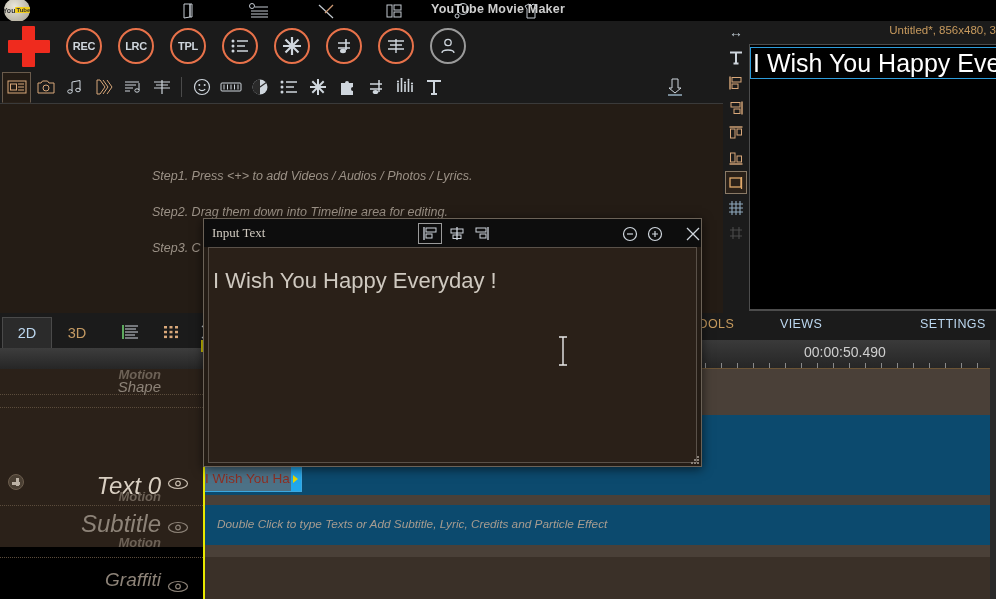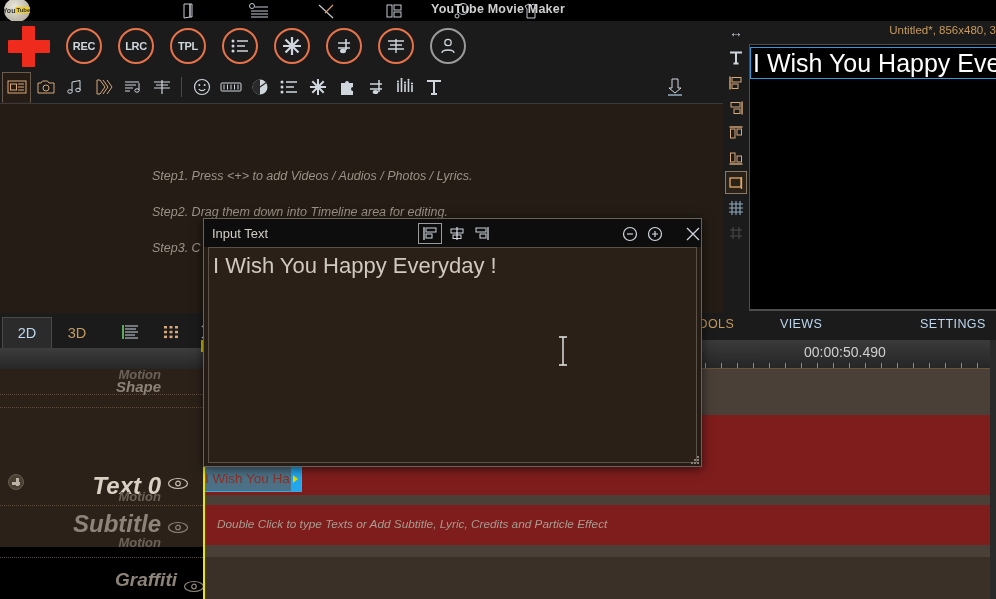--- a/index.html
+++ b/index.html
@@ -165,21 +165,21 @@
   }
   .tl-left-top{
     position:absolute; left:0; top:0; width:203px; height:21px;
     background:linear-gradient(#3d3d3d,#262626);
   }
   .trk{
     position:absolute; left:0; width:203px;
     border-bottom:1px dotted #5b4c3c;
   }
   .trk .name{
-    position:absolute; right:42px; font-style:italic; font-weight:bold;
+    position:absolute; right:42px; font-style:italic; font-weight:normal;
     color:#8d8378; white-space:nowrap;
   }
   .trk .name.bright{ color:#d9cfc2;}
   .trk .sub{
     position:absolute; right:42px; font-style:italic; font-weight:bold;
     color:#6d6257; font-size:13px; white-space:nowrap;
   }
   .eye{ position:absolute; right:14px; width:22px;height:14px;}
   .plusc{
     position:absolute; left:8px; width:16px;height:16px; border-radius:50%;
@@ -188,21 +188,21 @@
   .plusc:before,.plusc:after{content:"";position:absolute;background:#bdb3a6;}
   .plusc:before{ left:3px; top:6.5px; width:8px;height:3px;}
   .plusc:after{ left:6.5px; top:3px; width:3px;height:8px;}
 
   
   .lanes{
     position:absolute; left:203px; top:369px; width:793px; height:230px;
     background:#3a3028;
   }
   .lane{ position:absolute; left:0; width:793px; }
-  .lane.light{ background:#7f1d1d;}
+  .lane.light{ background:#0c4a6e;}
   .lane.dark{ background:#4a4038;}
   .lane .hint{
     position:absolute; left:14px; font-style:italic; font-size:11.8px;
     color:#a79c90; white-space:nowrap;
   }
   .clip{
     position:absolute; left:0px; top:0px; width:99px; height:27px;
     background:#4c7186; border:1px solid #3da8e0; overflow:hidden;
   }
   .clip span{ font-size:13.5px; color:#8d2f23; line-height:25px; padding-left:1px; display:block;
@@ -219,32 +219,32 @@
   
   .dlg{
     position:absolute; left:203px; top:218px; width:499px; height:249px;
     background:#241c15; border:1px solid #6b6257; z-index:60;
     box-shadow:0 2px 10px rgba(0,0,0,.6);
   }
   .dlg-title{
     position:absolute; left:0; top:0; width:497px; height:28px;
     background:#0d0d0d; display:flex; align-items:center;
   }
-  .dlg-title .t{ margin-left:8px; font-size:13px; color:#d2ccc2;}
+  .dlg-title .t{ margin-left:8px; font-size:13px; color:#d2ccc2;font-family:Liberation Serif, serif;}
   .dlg-al{ position:absolute; top:4px; width:24px;height:21px;
     display:flex;align-items:center;justify-content:center;}
   .dlg-al.sel{ border:1px solid #9a9a9a;}
   .dlg-btn{ position:absolute; top:4px; width:22px;height:21px;
     display:flex;align-items:center;justify-content:center; color:#cfcfcf;}
   .dlg-body{
     position:absolute; left:4px; top:28px; width:489px; height:216px;
     background:#2a2018; border:1px solid #5a5149;
   }
   .dlg-text{
-    font-size:22px; color:#cfc9c0; padding:5px 0 0 4px; line-height:26px;
+    font-size:22px; color:#cfc9c0; padding:20px 0 0 4px; line-height:26px;
     white-space:nowrap;
   }
   .ibeam{
     position:absolute; left:348px; top:88px; width:12px;height:30px;
   }
   .resize-grip{ position:absolute; right:1px; bottom:1px; width:10px;height:10px;}
   .resize-grip i{position:absolute;width:2px;height:2px;background:#8a8178;display:block;}
 
   .vscroll{
     position:absolute; right:0; top:340px; width:6px; height:259px;
@@ -655,21 +655,21 @@
     <div class="name" style="top:4px;font-size:24px;">Subtitle</div>
     <div class="eye" style="top:14px;">
       <svg width="22" height="13" viewBox="0 0 22 13">
           <ellipse cx="11" cy="6.5" rx="9.5" ry="5" fill="none" stroke="#8d8378" stroke-width="1.2"></ellipse>
           <circle cx="11" cy="6.5" r="2.3" fill="none" stroke="#8d8378" stroke-width="1.2"></circle>
         </svg>
     </div>
     <div class="sub" style="top:29px;">Motion</div>
   </div>
 
-  <div class="trk" style="top:210px;height:41px;border-bottom:none;margin-left:16px;">
+  <div class="trk" style="top:210px;height:41px;border-bottom:none;">
     <div class="name" style="top:11px;font-size:19px;">Graffiti</div>
     <div class="eye" style="top:21px;">
       <svg width="22" height="13" viewBox="0 0 22 13">
           <ellipse cx="11" cy="6.5" rx="9.5" ry="5" fill="none" stroke="#8d8378" stroke-width="1.2"></ellipse>
           <circle cx="11" cy="6.5" r="2.3" fill="none" stroke="#8d8378" stroke-width="1.2"></circle>
         </svg>
     </div>
   </div>
 </div>
 

